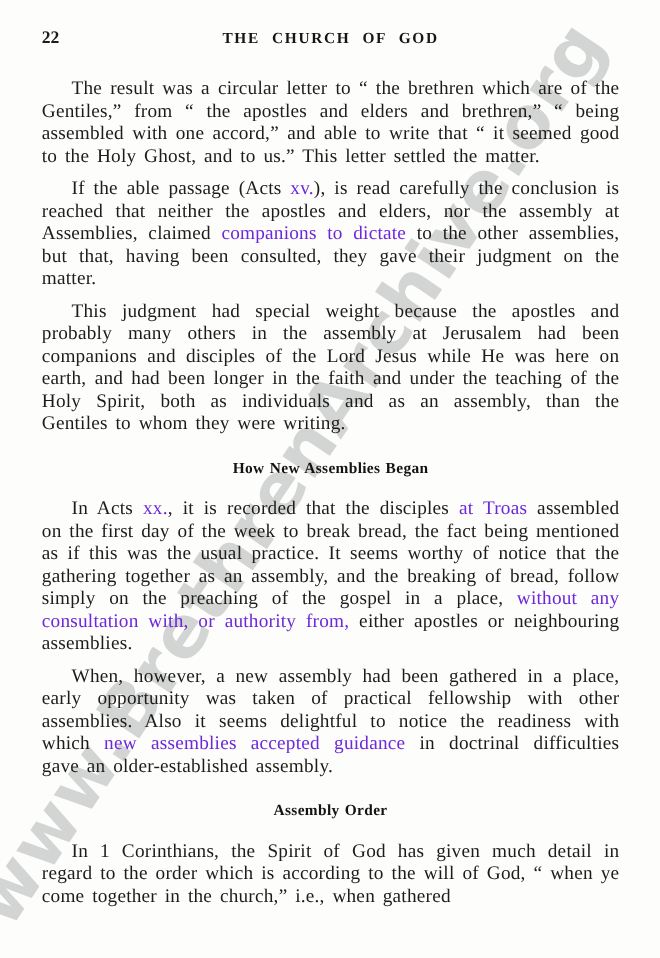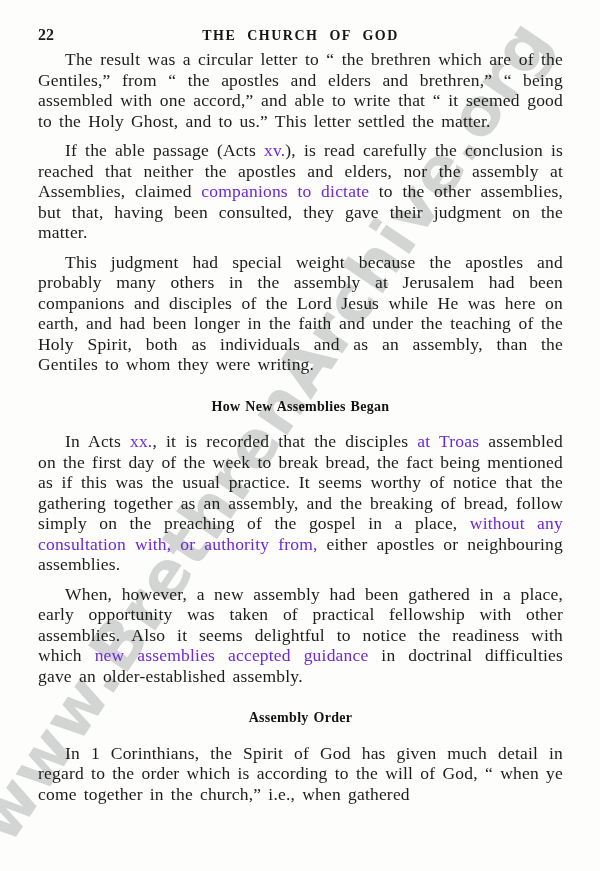--- a/index.html
+++ b/index.html
@@ -27,21 +27,21 @@
     user-select:none;
   }
   .page-inner{
     position:relative;
     z-index:1;
     padding:26px 37px 0 38px;
   }
   .page-header{
     position:relative;
     height:19px;
-    margin-bottom:4px;
+    margin-bottom:24px;
   }
   .page-number{
     position:absolute;
     left:0;top:0;
     font-size:16px;
     font-weight:bold;
   }
   .running-title{
     position:absolute;
     left:0;right:0;top:2px;

